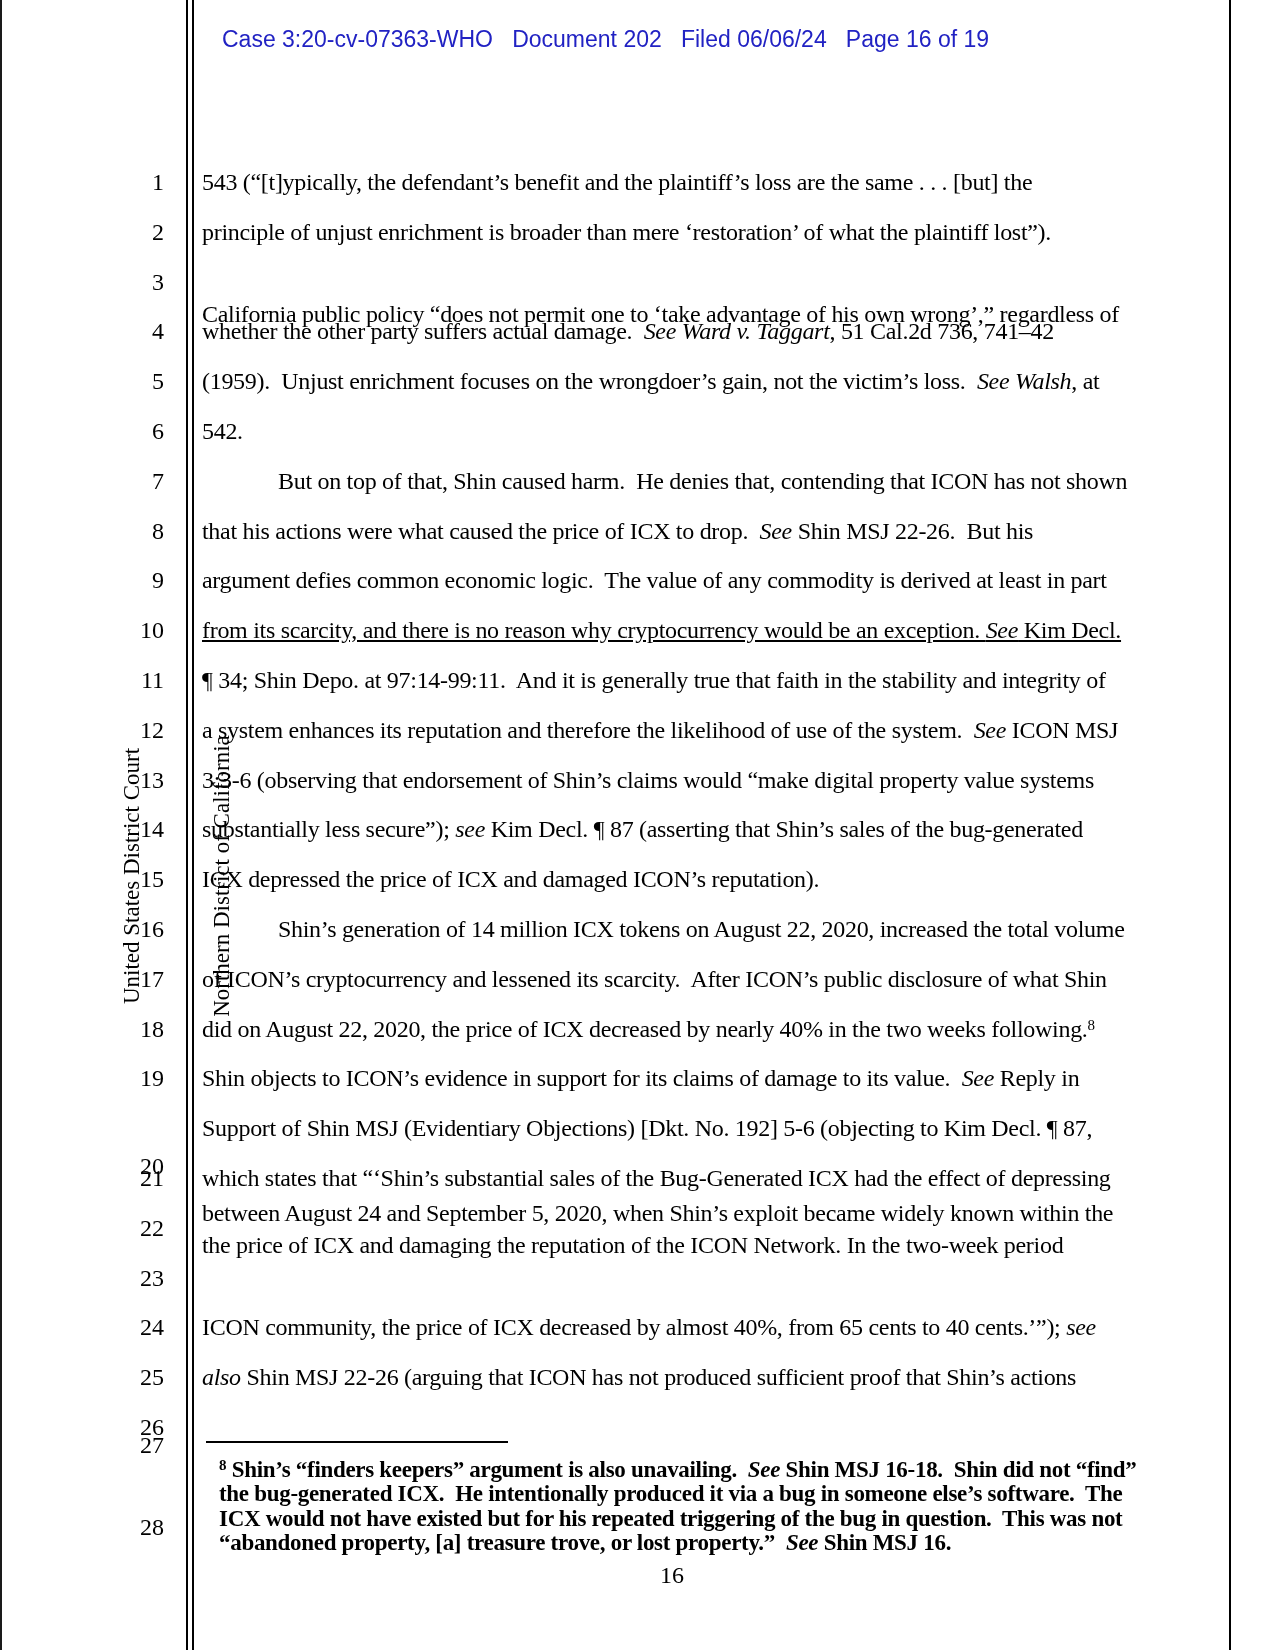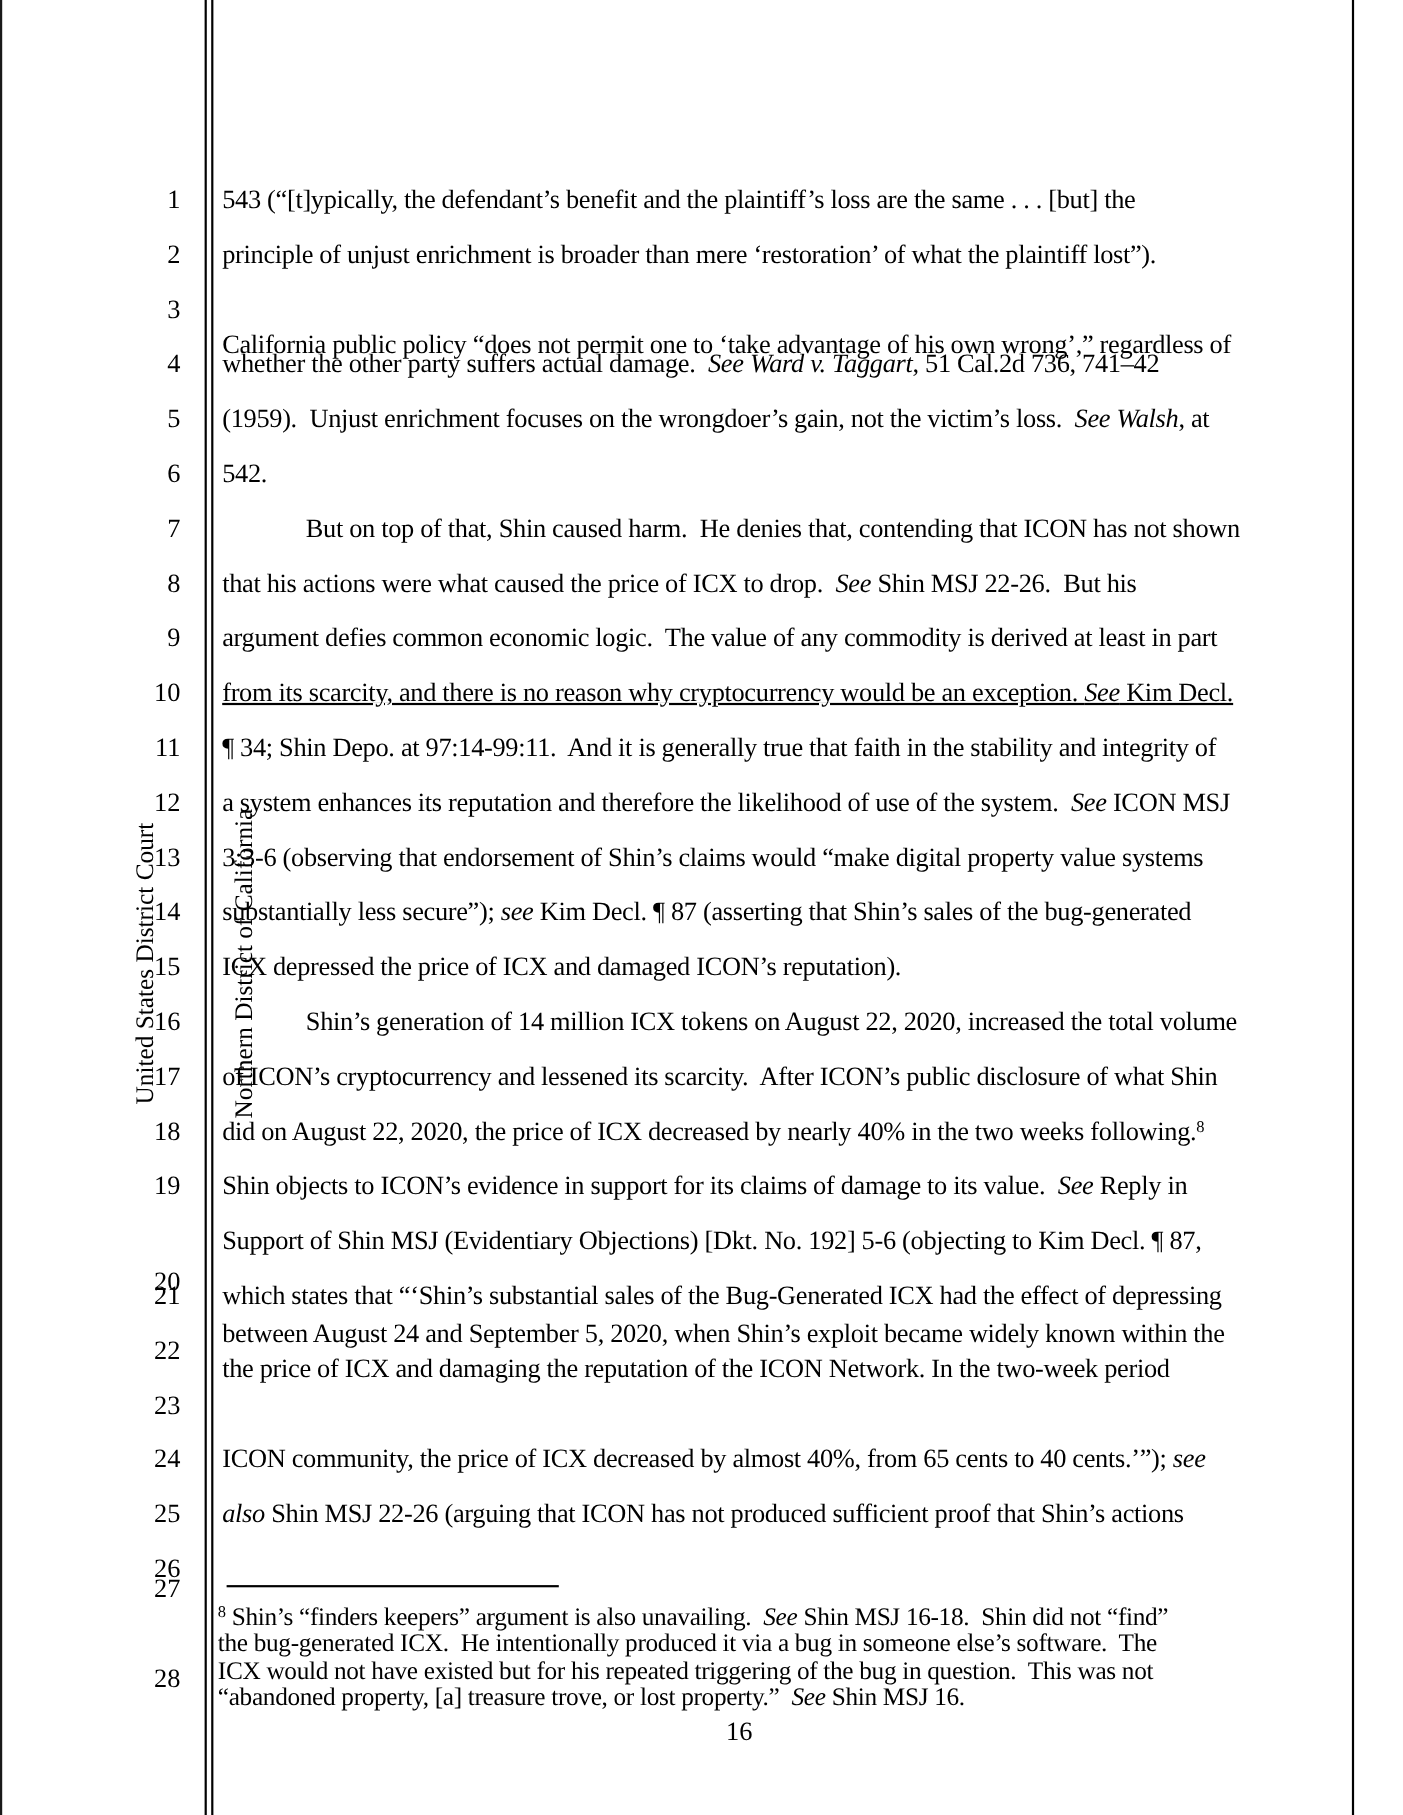--- a/index.html
+++ b/index.html
@@ -42,24 +42,25 @@
     font-size: 24px; line-height: 30px;
   }
   .bline {
     position: absolute; left: 202px;
     font-size: 24px; line-height: 30px;
     letter-spacing: -0.3px;
     white-space: pre;
   }
   .bline.indent { padding-left: 76px; }
   .fline {
-    position: absolute; left: 198px;
+    position: absolute; left: 219px;
     font-size: 23px; line-height: 25px;
     letter-spacing: -0.3px;
     white-space: pre;
+    font-weight: bold;
   }
   .it { font-style: italic; }
   .sup { font-size: 15px; vertical-align: 7px; line-height: 0; }
   .footnote-sep {
     position: absolute; left: 206px; top: 1441px;
     width: 302px; height: 0;
     border-top: 2px solid #000000;
   }
   .page-number {
     position: absolute; left: 202px; top: 1561px; width: 940px;
@@ -70,20 +71,21 @@
 </head>
 <body>
 
 <div class="page">
 
   <div class="edge-line"></div>
   <div class="rule-v rule-left-outer"></div>
   <div class="rule-v rule-left-inner"></div>
   <div class="rule-v rule-right"></div>
 
+  <div class="header-line" style="color: rgb(33, 34, 195);">Case 3:20-cv-07363-WHO   Document 202   Filed 06/06/24   Page 16 of 19</div>
 
   <div class="sidebar-rotated">
     <div>United States District Court</div>
     <div>Northern District of California</div>
   </div>
 
   <div id="line-numbers">
       <div class="ln" style="top: 167px;">1</div>
       <div class="ln" style="top: 216.8px;">2</div>
       <div class="ln" style="top: 266.6px;">3</div>

